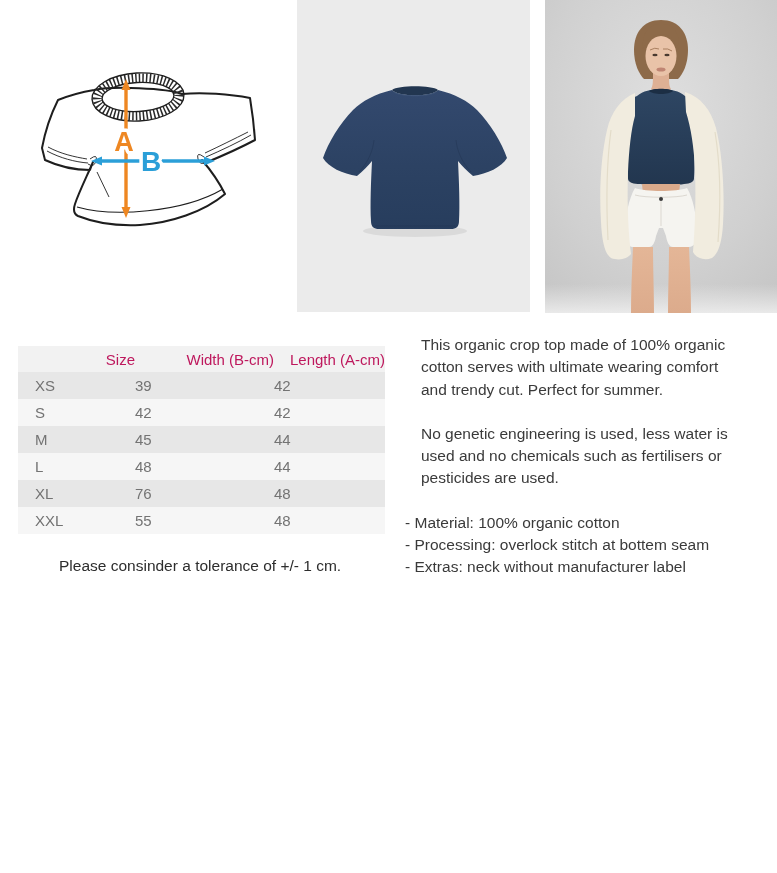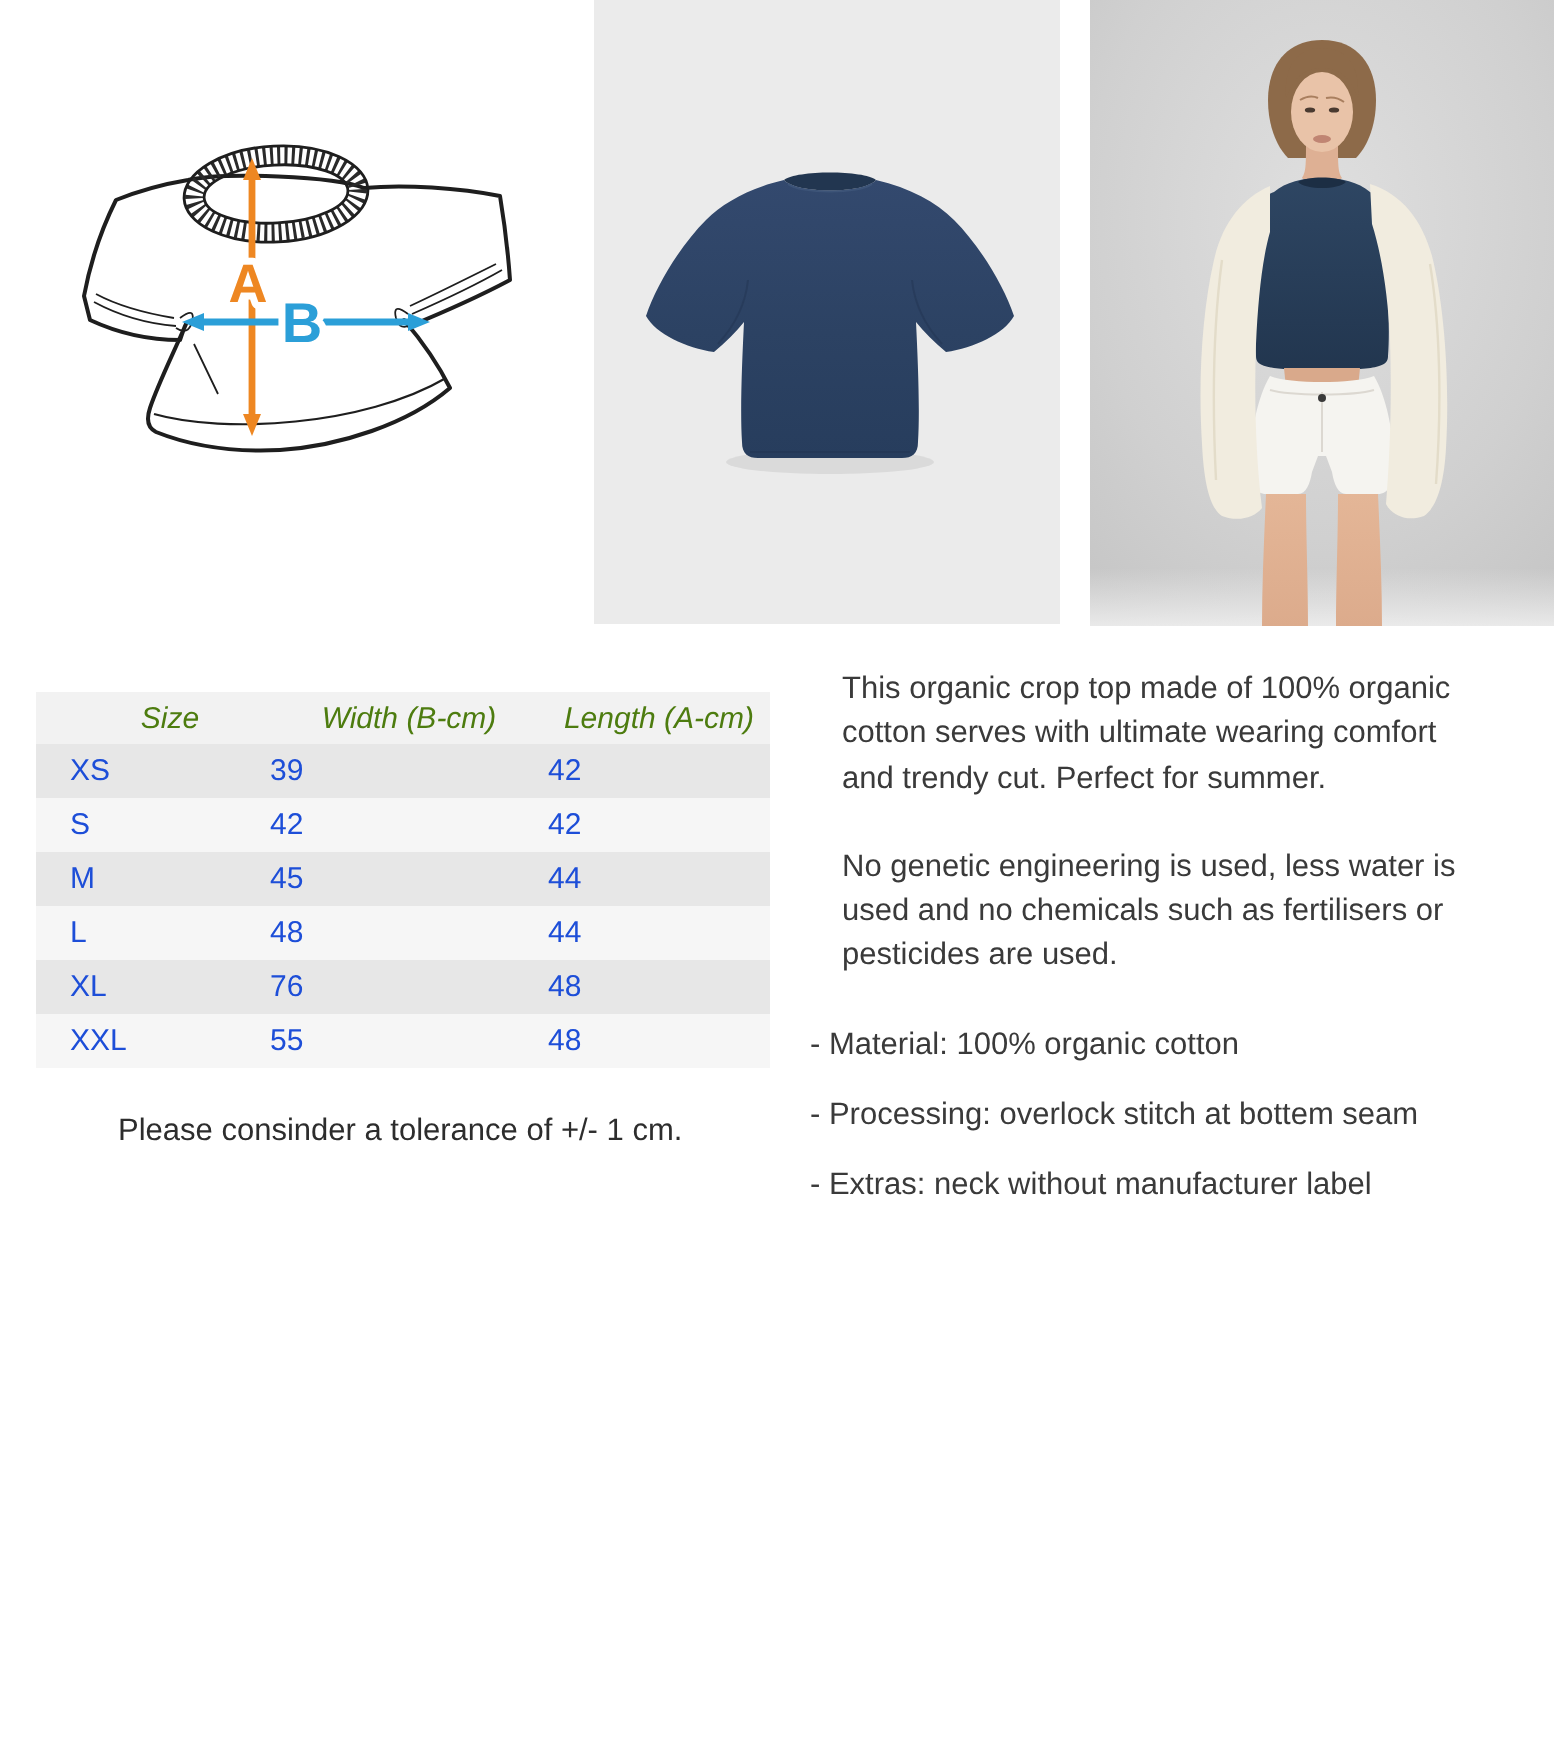--- a/index.html
+++ b/index.html
@@ -8,32 +8,32 @@
 
   
   .diagram-block { position:absolute; left:32px; top:66px; width:240px; height:170px; }
   .flat-photo   { position:absolute; left:297px; top:0; width:233px; height:312px; background:#ebebeb; }
   .model-photo  { position:absolute; left:545px; top:0; width:232px; height:313px; }
   .diagram-block svg, .flat-photo svg, .model-photo svg { display:block; width:100%; height:100%; }
 
   
   table.size-table { position:absolute; left:18px; top:346px; width:367px;
     border-collapse:collapse; table-layout:fixed; font-size:15px; }
-  table.size-table th { font-weight:400; text-align:center; height:26px; background:#f2f2f2; color:#4d7c0f;font-style:italic; }
-  table.size-table td { height:27px; color:#1d4ed8; }
+  table.size-table th { font-weight:400; text-align:right; height:26px; background:#f2f2f2; color:#be185d; }
+  table.size-table td { height:27px; color:#737373; }
   table.size-table th:first-child, table.size-table td:first-child { padding-left:17px; }
   table.size-table tbody tr:nth-child(odd)  td { background:#e7e7e7; }
   table.size-table tbody tr:nth-child(even) td { background:#f6f6f6; }
 
   .tolerance { position:absolute; left:27px; top:557px; font-size:15.5px; color:#2d2d2d;margin-left:32px; }
 
   .description { position:absolute; left:405px; top:334px; width:348px;
     font-size:15.5px; line-height:22.3px; color:#3a3a3a; }
   .description p { white-space:pre-wrap; margin:0 0 22px 16px; }
-  .description .bullet { white-space:pre-wrap;margin-top:13px; }
+  .description .bullet { white-space:pre-wrap; }
 
   text.meas-label { font-family:"Liberation Sans","DejaVu Sans",sans-serif; font-weight:bold;
     paint-order:stroke; stroke:#ffffff; stroke-width:7px; stroke-linejoin:round; }
 </style>
 </head>
 <body>
 
 <div class="page">
 
   <div class="diagram-block">

